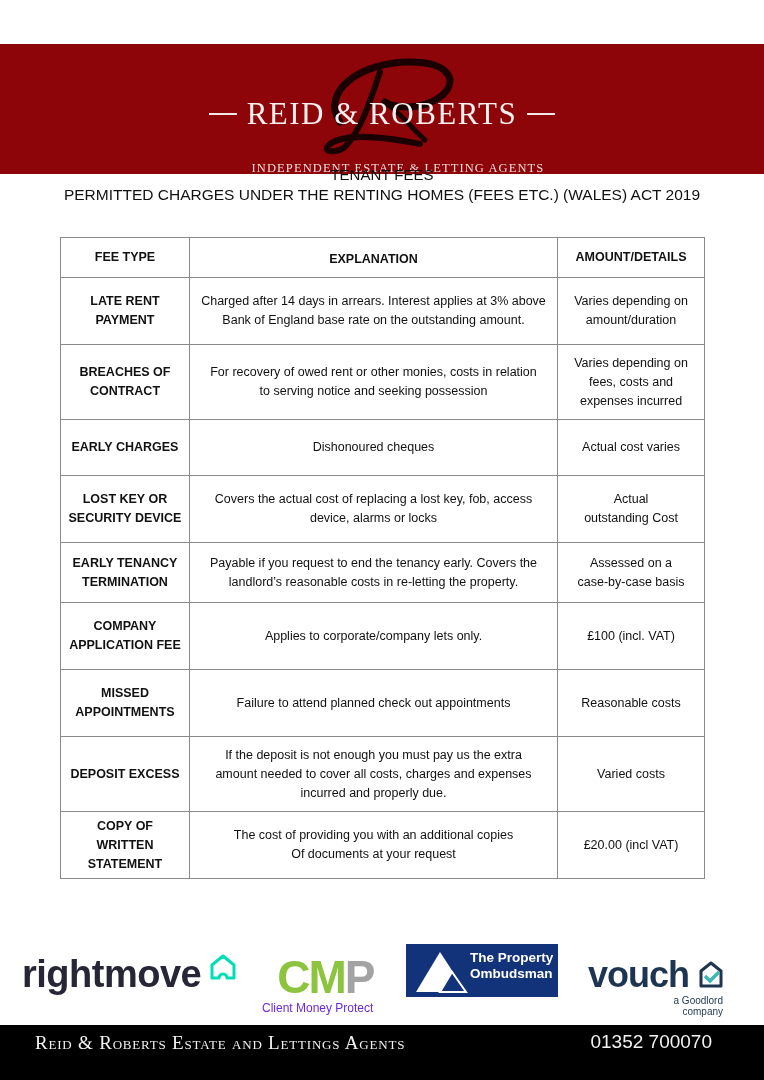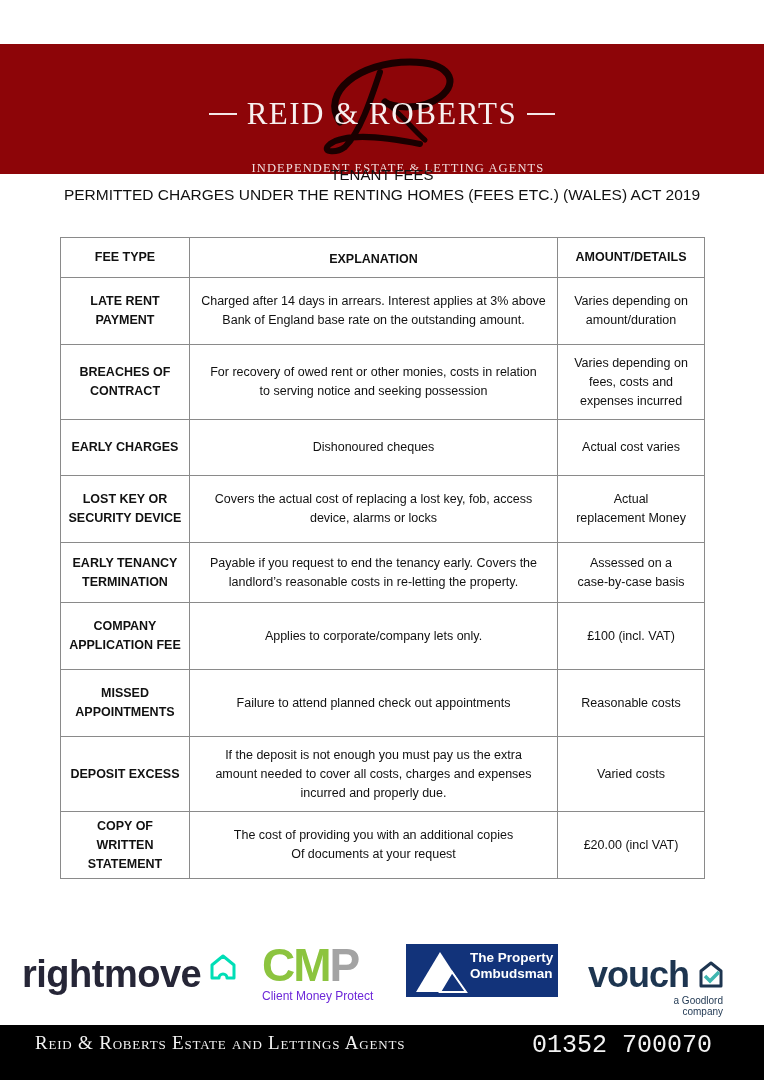--- a/index.html
+++ b/index.html
@@ -18,35 +18,35 @@
 
   table.fees { position: absolute; left: 60px; top: 237px; width: 645px; border-collapse: collapse; font-size: 12.5px; }
   table.fees td, table.fees th { border: 1.5px solid #8a8a8a; text-align: center; vertical-align: middle; padding: 0 6px; line-height: 19px; }
   table.fees th { font-weight: bold; height: 36px; font-size: 12.5px; }
   table.fees td.fee { font-weight: bold; }
   col.c1 { width: 129px; } col.c2 { width: 369px; } col.c3 { width: 147px; }
 
   .logos { position: absolute; left: 0; top: 935px; width: 764px; height: 75px; }
   .rightmove { position: absolute; left: 22px; top: 18px; font-weight: bold; font-size: 38px; color: #262637; letter-spacing: -0.5px; }
   .rm-house { position: absolute; left: 208px; top: 17px; }
-  .cmp { position: absolute; left: 262px; top: 8px; }
+  .cmp { position: absolute; left: 262px; top: 20px; text-align: right; }
   .cmp-letters { font-weight: bold; font-size: 46px; letter-spacing: -2px; line-height: 44px; }
   .cmp-letters .g { color: #8cc43f; }
   .cmp-letters .p { color: #a3a3a3; }
   .cmp-sub { font-size: 12px; color: #6d28d9; margin-top: 2px; }
   .tpo { position: absolute; left: 406px; top: 9px; width: 152px; height: 53px; background: #12337a; }
   .tpo-text { position: absolute; left: 64px; top: 6px; color: #fff; font-weight: bold; font-size: 13.5px; line-height: 16px; }
   .vouch { position: absolute; left: 588px; top: 19px; }
   .vouch-word { font-weight: bold; font-size: 36px; color: #1d3550; letter-spacing: -1px; }
   .vouch-sub { position: absolute; left: 80px; top: 41px; font-size: 10px; color: #1d3550; text-align: right; width: 55px; line-height: 11px; }
   .vouch-house { position: absolute; left: 110px; top: 6px; }
 
   .footer { position: absolute; left: 0; top: 1025px; width: 764px; height: 55px; background: #000; }
   .footer-name { position: absolute; left: 35px; top: 7px; font-family: "Liberation Serif", serif; color: #f2f2f2; font-size: 19px; font-variant: small-caps; letter-spacing: 0.8px; }
-  .footer-phone { position: absolute; right: 52px; top: 6px; font-family: Liberation Mono, monospace; color: #f2f2f2; font-size: 25px; }
+  .footer-phone { position: absolute; right: 52px; top: 6px; font-family: Liberation Sans, sans-serif; color: #f2f2f2; font-size: 19px; }
 </style>
 </head>
 <body>
 
 <div class="header">
   <svg class="monogram" viewBox="0 0 170 105">
     <path d="M40 70 C20 40 60 10 110 10 C150 10 160 30 140 45 C120 60 90 55 85 50" fill="none" stroke="#1a0000" stroke-width="7" stroke-linecap="round"></path>
     <path d="M80 20 C70 50 60 80 45 95 C35 102 20 100 30 92 C50 78 100 88 120 92" fill="none" stroke="#1a0000" stroke-width="6" stroke-linecap="round"></path>
     <path d="M85 50 C100 60 110 75 125 88" fill="none" stroke="#1a0000" stroke-width="5" stroke-linecap="round"></path>
   </svg>
@@ -119,21 +119,21 @@
         <td class="fee">
           <div>LOST KEY OR</div>
           <div>SECURITY DEVICE</div>
         </td>
         <td>
           <div>Covers the actual cost of replacing a lost key, fob, access</div>
           <div>device, alarms or locks</div>
         </td>
         <td>
           <div>Actual</div>
-          <div>replacement Money</div>
+          <div>outstanding Cost</div>
         </td>
       </tr>
       <tr style="height: 60px;">
         <td class="fee">
           <div>EARLY TENANCY</div>
           <div>TERMINATION</div>
         </td>
         <td>
           <div>Payable if you request to end the tenancy early. Covers the</div>
           <div>landlord’s reasonable costs in re-letting the property.</div>

